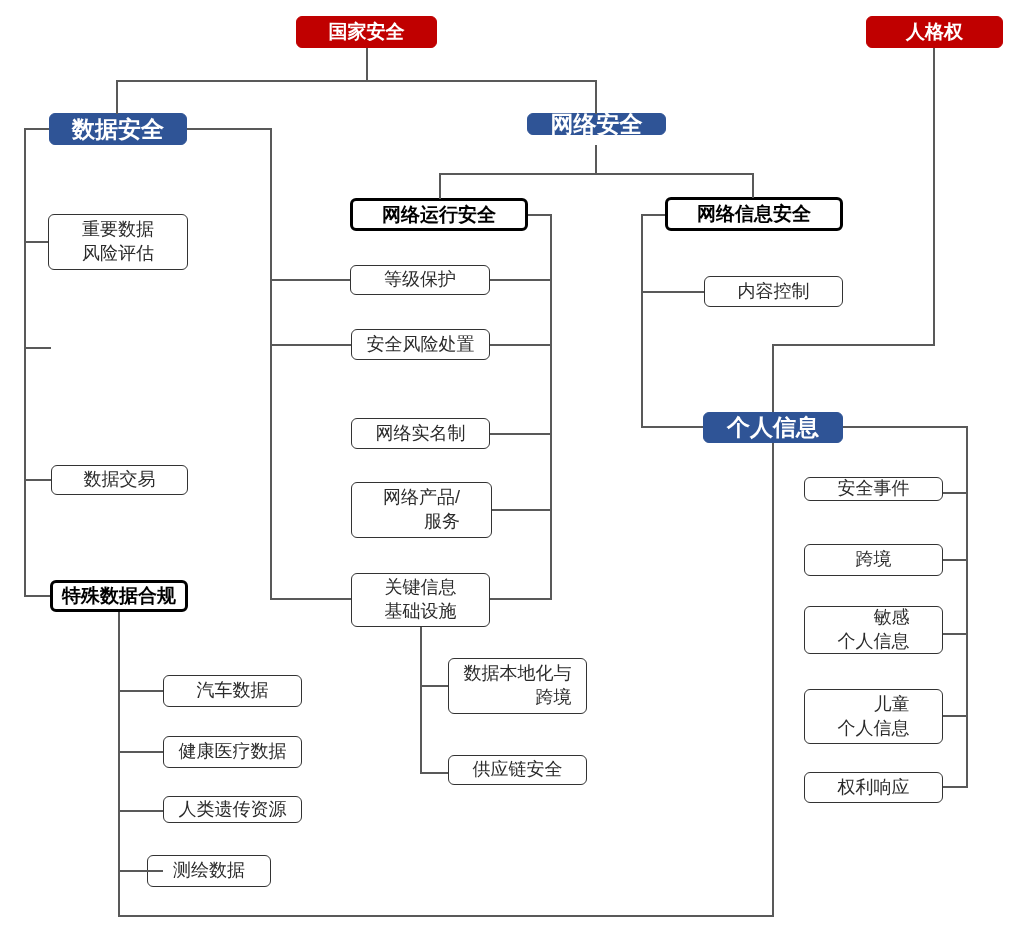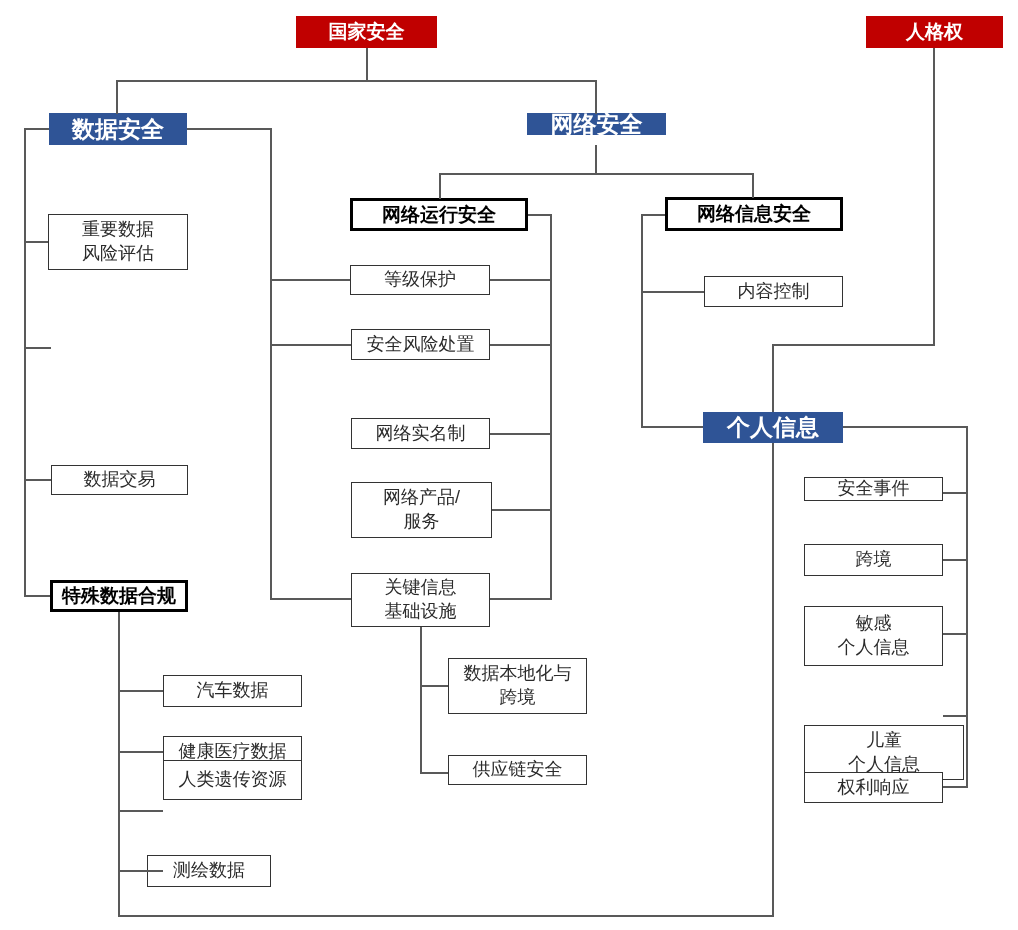--- a/index.html
+++ b/index.html
@@ -1,19 +1,19 @@
 <!DOCTYPE html>
 <html><head>
 <meta charset="utf-8">
 <style>
   html,body{margin:0;padding:0;background:#fff;}
   #canvas{position:relative;width:1018px;height:930px;background:#fff;overflow:hidden;
           font-family:"Liberation Sans","DejaVu Sans",sans-serif;}
   .node{position:absolute;box-sizing:border-box;display:flex;align-items:center;justify-content:center;
-        text-align:center;white-space:pre-line;line-height:1.32;background:#fff;}
+        text-align:right;white-space:pre-line;line-height:1.32;background:#fff;border-radius:6px;}
   .plain{border:1px solid #333;color:#2b2b2b;font-size:18px;}
   .boldbox{border:3px solid #000;color:#000000;font-weight:bold;font-size:19px;}
   .red{background:#C00000;color:#fff;font-weight:bold;font-size:19px;border:1px solid #C00000;}
   .blue{background:#2F5496;color:#fff;font-weight:bold;font-size:23px;border:1px solid #2F5496;}
   .ln{position:absolute;background:#595959;}
 </style>
 </head>
 <body>
 
 <div id="canvas">
@@ -38,29 +38,29 @@
   <div class="node plain" style="left:351px;top:573px;width:139px;height:54px">关键信息
 基础设施</div>
   <div class="node plain" style="left:448px;top:658px;width:139px;height:56px">数据本地化与
 跨境</div>
   <div class="node plain" style="left:448px;top:755px;width:139px;height:30px">供应链安全</div>
 
   <div class="node plain" style="left:704px;top:276px;width:139px;height:31px">内容控制</div>
   <div class="node blue" style="left:703px;top:412px;width:140px;height:31px">个人信息</div>
   <div class="node plain" style="left:804px;top:477px;width:139px;height:24px">安全事件</div>
   <div class="node plain" style="left:804px;top:544px;width:139px;height:32px">跨境</div>
-  <div class="node plain" style="left:804px;top:606px;width:139px;height:60px">敏感
+  <div class="node plain" style="left:804px;top:606px;width:139px;height:48px">敏感
 个人信息</div>
-  <div class="node plain" style="left:804px;top:725px;width:160px;height:55px">儿童
+  <div class="node plain" style="left:804px;top:689px;width:139px;height:55px">儿童
 个人信息</div>
   <div class="node plain" style="left:804px;top:772px;width:139px;height:31px">权利响应</div>
 
   <div class="node plain" style="left:163px;top:675px;width:139px;height:32px">汽车数据</div>
   <div class="node plain" style="left:163px;top:736px;width:139px;height:32px">健康医疗数据</div>
-  <div class="node plain" style="left:163px;top:760px;width:139px;height:40px">人类遗传资源</div>
+  <div class="node plain" style="left:163px;top:796px;width:139px;height:27px">人类遗传资源</div>
   <div class="node plain" style="left:147px;top:855px;width:124px;height:32px">测绘数据</div>
 
   <i class="ln" style="left:366px;top:48px;width:2px;height:33px"></i>
   <i class="ln" style="left:116px;top:80px;width:2px;height:34px"></i>
   <i class="ln" style="left:595px;top:80px;width:2px;height:34px"></i>
   <i class="ln" style="left:595px;top:145px;width:2px;height:29px"></i>
   <i class="ln" style="left:439px;top:173px;width:2px;height:26px"></i>
   <i class="ln" style="left:752px;top:173px;width:2px;height:25px"></i>
   <i class="ln" style="left:933px;top:48px;width:2px;height:298px"></i>
   <i class="ln" style="left:772px;top:344px;width:2px;height:68px"></i>

